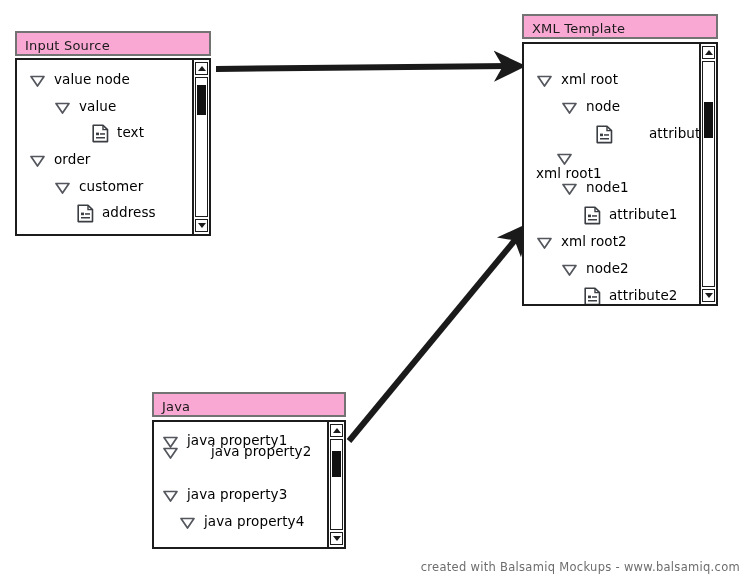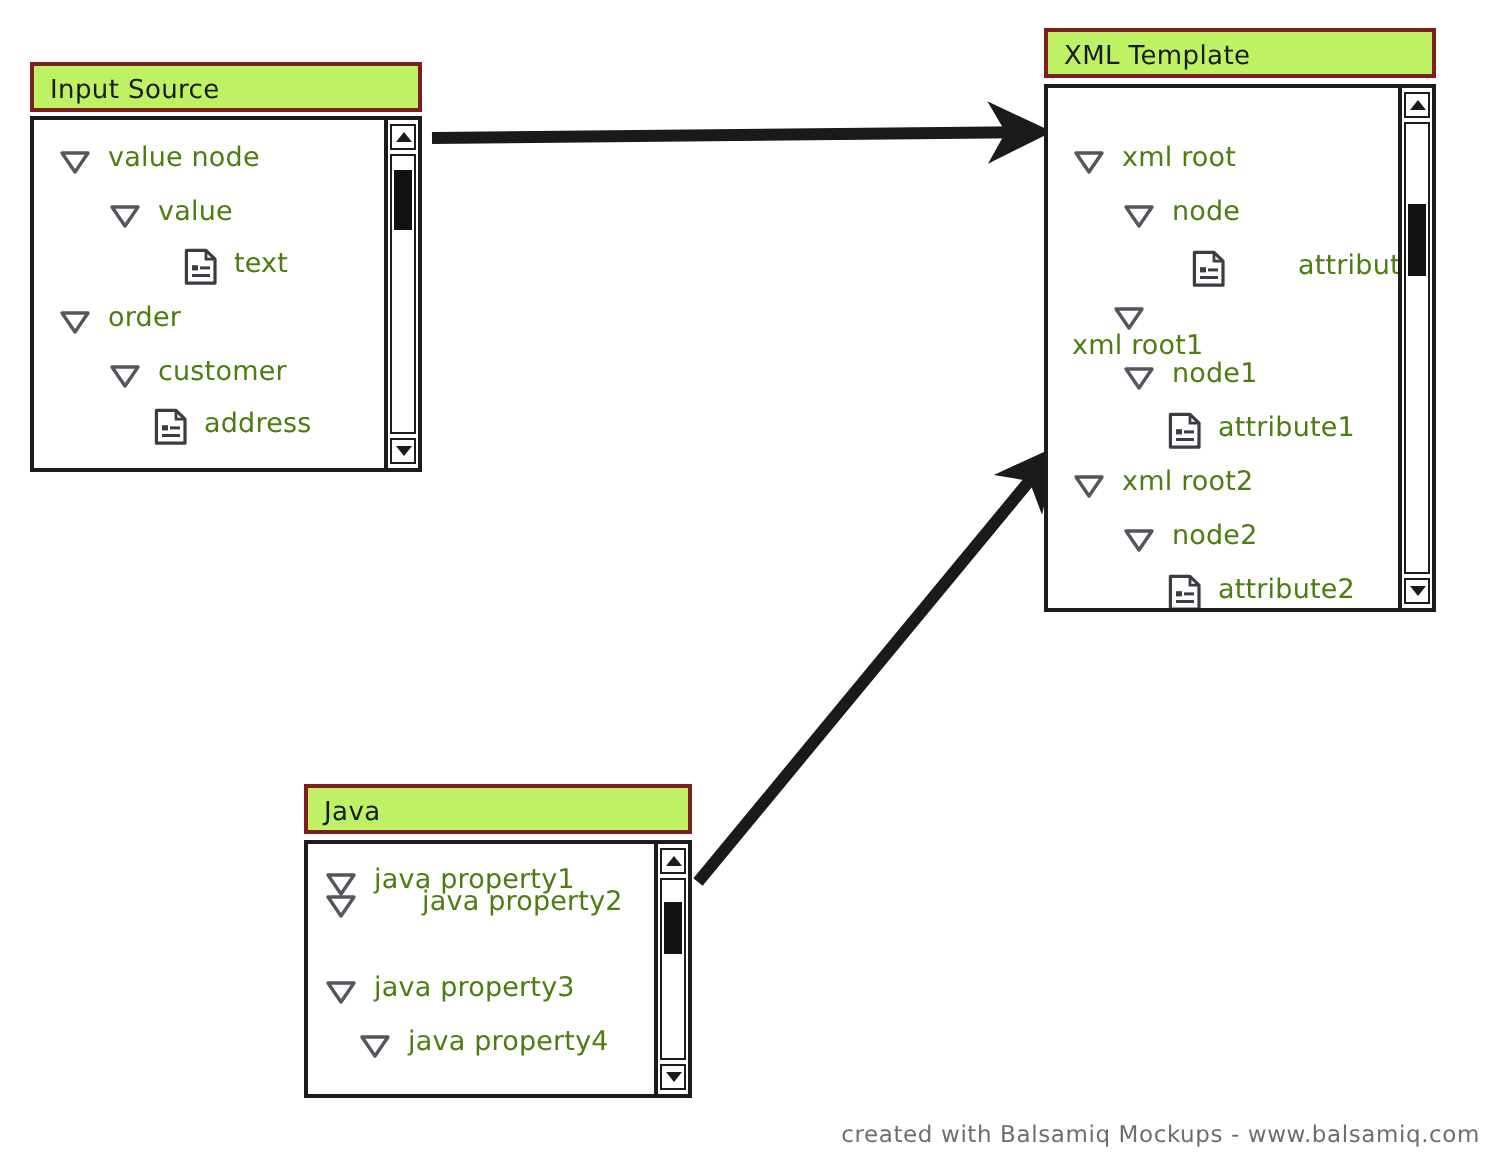--- a/index.html
+++ b/index.html
@@ -18,22 +18,22 @@
 
   
   .panel {
     position: absolute;
   }
   .panel-title {
     position: absolute;
     left: 0;
     top: 0;
     box-sizing: border-box;
-    border: 2px solid #7f1d1d;
-    background: #bef264;
+    border: 2px solid #737373;
+    background: #f9a8d4;
     font-size: 13px;
     line-height: 1;
     padding: 6px 8px 7px 8px;
     letter-spacing: 0.2px;
     white-space: nowrap;
   }
   .panel-body {
     position: absolute;
     left: 0;
     box-sizing: border-box;
@@ -53,21 +53,21 @@
     position: absolute;
     left: 0;
     display: flex;
     align-items: center;
     height: 22px;
     white-space: nowrap;
   }
   .row-label {
     font-size: 13.5px;
     line-height: 1;
-    color: #4d7c0f;
+    color: #000000;
     letter-spacing: 0.1px;
   }
 
   
   .tri-icon {
     width: 17px;
     height: 17px;
     margin-right: 8px;
     flex: 0 0 auto;
     display: block;

